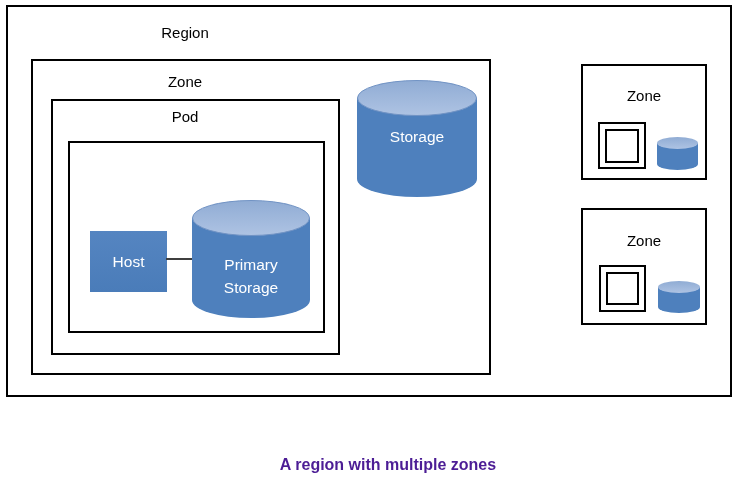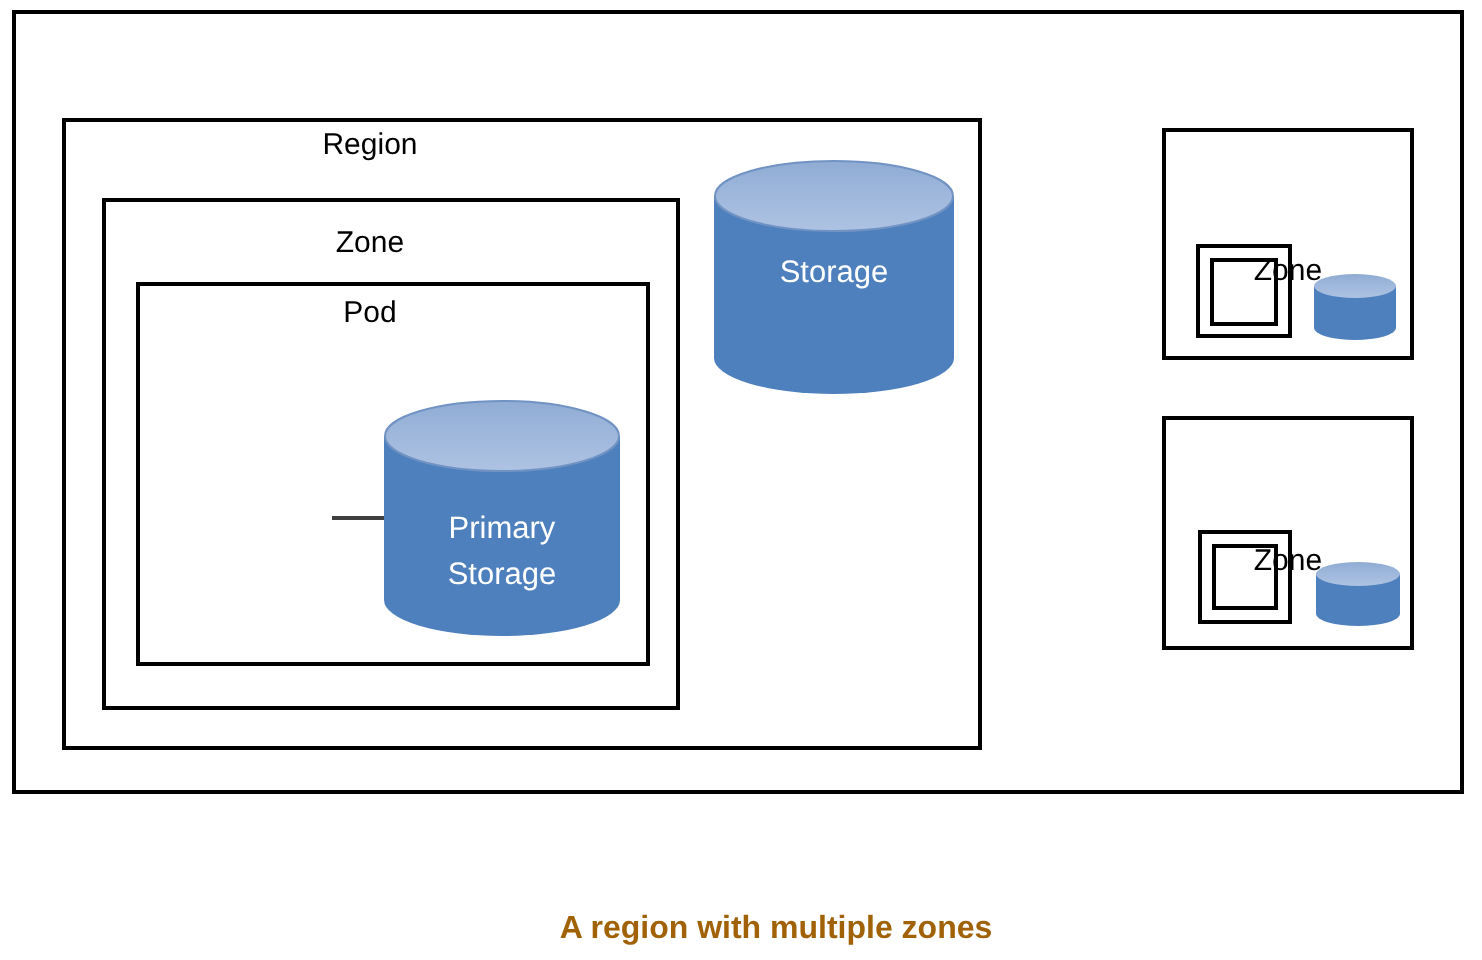--- a/index.html
+++ b/index.html
@@ -20,21 +20,20 @@
     border: 2px solid #000000;
     background: transparent;
     box-sizing: border-box;
   }
   .lbl {
     position: absolute;
     color: #000000;
     font-size: 15px;
     text-align: center;
     white-space: nowrap;
-    margin-top: 40px;
   }
   .wlbl {
     position: absolute;
     color: #ffffff;
     font-size: 15.5px;
     text-align: center;
     line-height: 23px;
   }
   .host-box {
     position: absolute;
@@ -54,41 +53,44 @@
     background: #3f3f3f;
   }
   .cyl {
     position: absolute;
   }
   .caption {
     position: absolute;
     left: 238px; top: 456px;
     width: 300px;
     text-align: center;
-    color: #a16207;
+    color: #4c1d95;
     font-size: 16px;
     font-weight: bold;
   }
 </style>
 </head>
 <body>
 
 <div id="canvas">
 
   <div class="box" style="left:6px; top:5px; width:726px; height:392px;"></div>
   <div class="lbl" style="left:125px; top:24px; width:120px;">Region</div>
 
   <div class="box" style="left:31px; top:59px; width:460px; height:316px;"></div>
   <div class="lbl" style="left:125px; top:73px; width:120px;">Zone</div>
 
   <div class="box" style="left:51px; top:99px; width:289px; height:256px;"></div>
   <div class="lbl" style="left:125px; top:108px; width:120px;">Pod</div>
 
   <div class="box" style="left:68px; top:141px; width:257px; height:192px;"></div>
 
+  <div class="host-box">
+    <span>Host</span>
+  </div>
 
   <div class="connector"></div>
 
   <svg class="cyl" style="left:192px; top:200px;" width="118" height="118" viewBox="0 0 118 118">
     <defs>
       <linearGradient id="ctop1" x1="0" y1="0" x2="0" y2="1">
         <stop offset="0" stop-color="#90acd4"></stop>
         <stop offset="1" stop-color="#aec3e3"></stop>
       </linearGradient>
     </defs>

